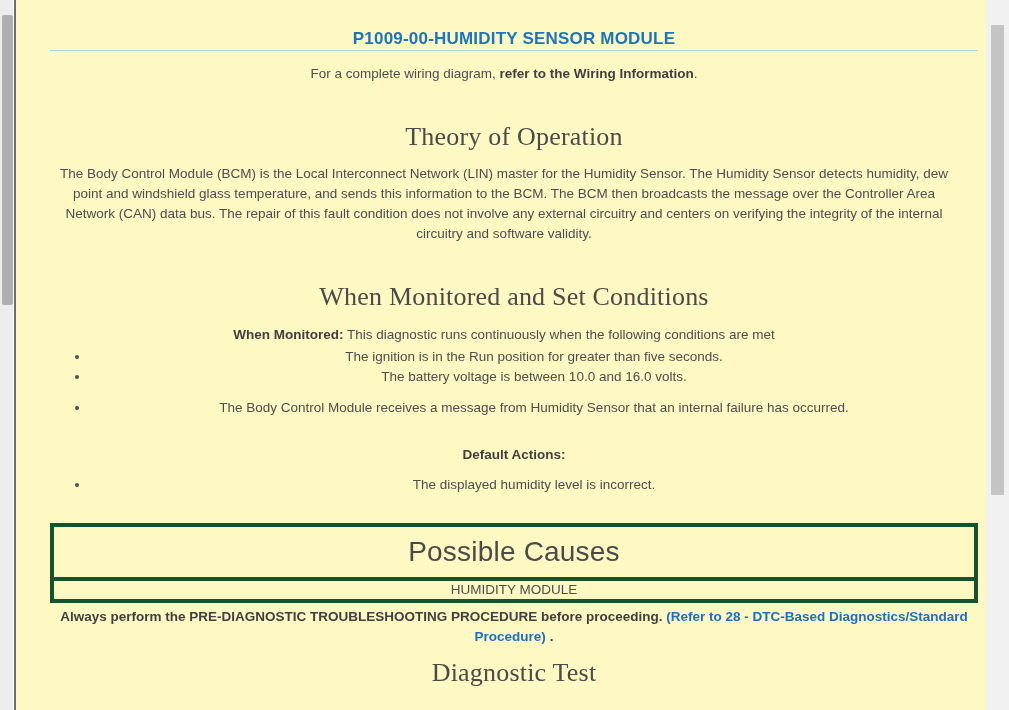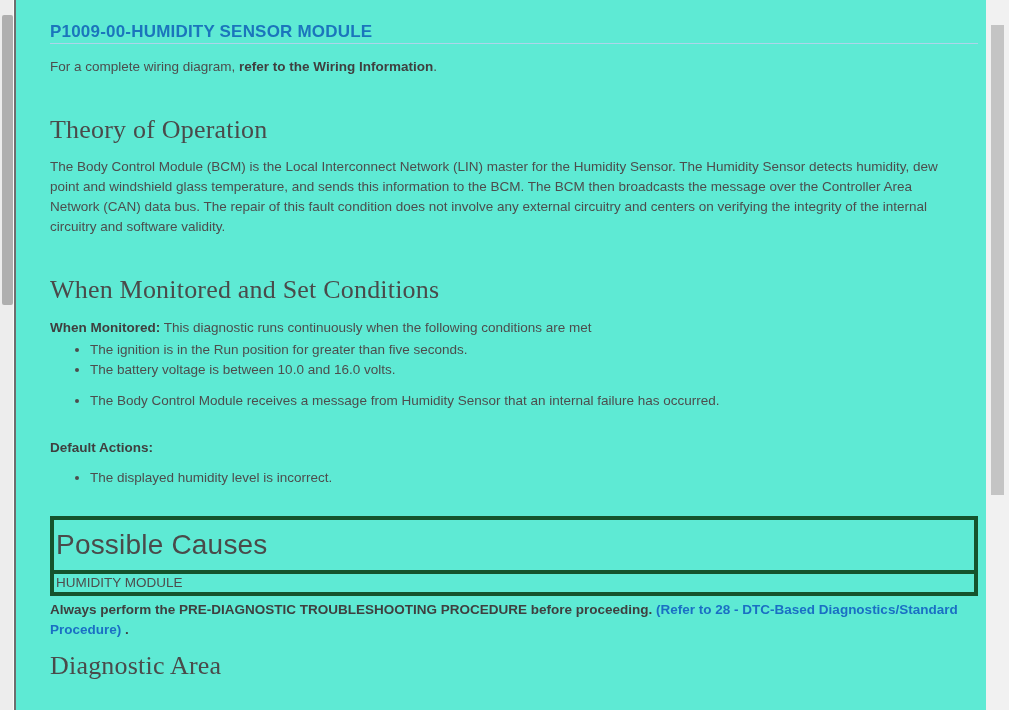--- a/index.html
+++ b/index.html
@@ -27,25 +27,26 @@
     position: absolute; right: 0; top: 0; width: 23px; height: 710px;
     background: #f1f1f1;
   }
   .right-scroll-thumb {
     position: absolute; left: 5px; top: 25px; width: 13px; height: 470px;
     background: #c4c4c4;
   }
   
   .content {
     position: absolute; left: 16px; top: 0; right: 23px; bottom: 0;
-    background: #5eead4;
-    padding: 22px 8px 0 34px;
+    background: #fef9c3;
+    padding: 29px 8px 0 34px;
     overflow: hidden;
     font-size: 13.5px;
     line-height: 20px;
+    text-align: center;
   }
   .doc-title {
     font-size: 17px;
     font-weight: bold;
     color: #1b75bc;
     line-height: 19px;
     padding-bottom: 2px;
     border-bottom: 1px solid #aed4ea;
     letter-spacing: 0.2px;
   }
@@ -135,19 +136,19 @@
       <td class="causes-head">Possible Causes</td>
     </tr>
     <tr>
       <td class="causes-row">HUMIDITY MODULE</td>
     </tr>
   </tbody>
     </table>
 
   <p class="warning"><span class="warn-bold">Always perform the PRE-DIAGNOSTIC TROUBLESHOOTING PROCEDURE before proceeding.</span> <a href="#">(Refer to 28 - DTC-Based Diagnostics/Standard Procedure)</a> <span class="warn-bold">.</span></p>
 
-  <h2 class="section h-diagnostic">Diagnostic Area</h2>
+  <h2 class="section h-diagnostic">Diagnostic Test</h2>
 
 </div>
 
 <div class="right-scroll-track">
   <div class="right-scroll-thumb"></div>
 </div>
 
 </body></html>

